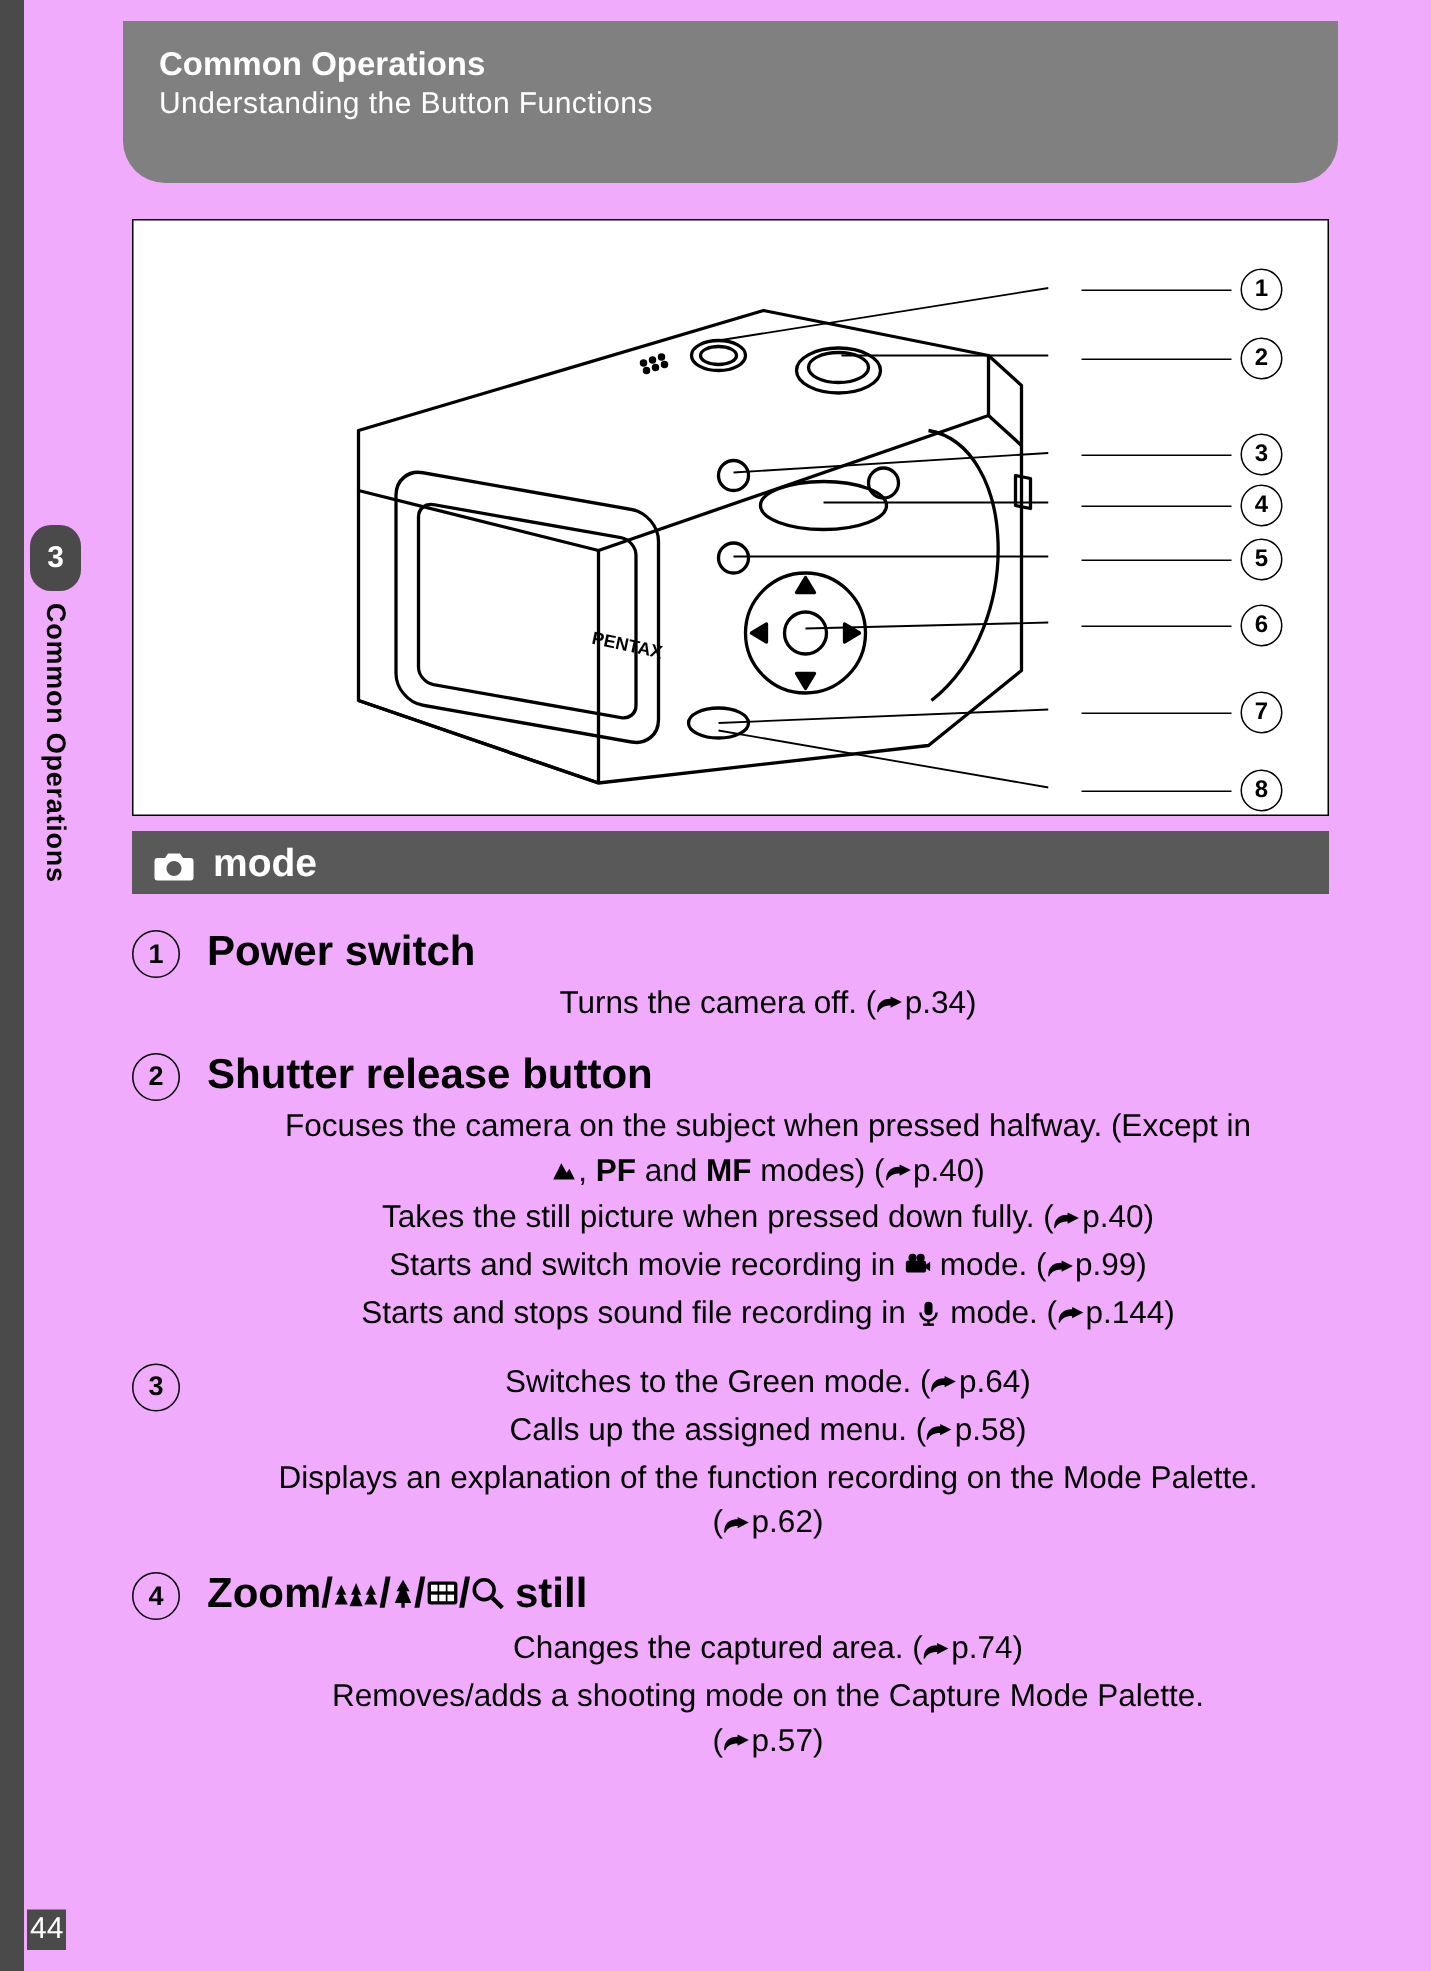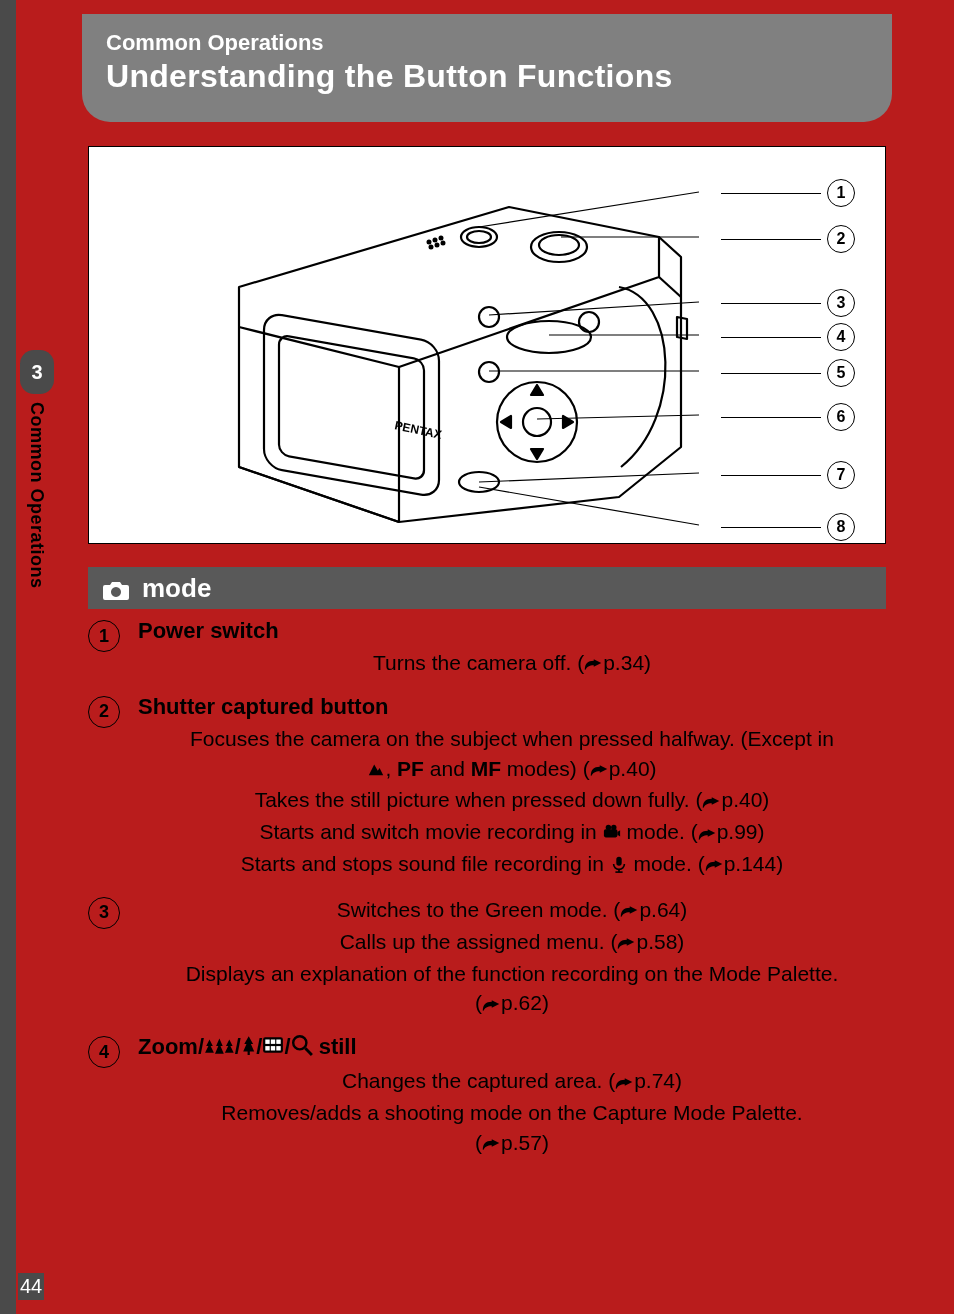--- a/index.html
+++ b/index.html
@@ -9,21 +9,21 @@
     height: 1314px;
     background: #fff;
     position: relative;
     color: #000;
   }
   .page-bg {
     position: absolute;
     top: 0; left: 0;
     width: 954px;
     height: 1314px;
-    background: #b91c1c;
+    background: #f0abfc;
   }
   .left-edge {
     position: absolute;
     left: 0; top: 0;
     width: 16px; height: 1314px;
     background: #4a4a4a;
   }
   .title-block {
     position: absolute;
     left: 82px;
@@ -34,22 +34,22 @@
     border-radius: 0 0 28px 28px;
     color: #fff;
     padding: 16px 24px 0 24px;
   }
   .title-block .section {
     font-size: 22px;
     font-weight: bold;
     margin-bottom: 2px;
   }
   .title-block .chapter {
-    font-size: 32px;
-    font-weight: bold;
+    font-size: 20px;
+    font-weight: normal;
     letter-spacing: 0.3px;
   }
   .diagram-box {
     position: absolute;
     left: 88px;
     top: 146px;
     width: 798px;
     height: 398px;
     border: 1px solid #000;
     background: #fff;
@@ -111,21 +111,21 @@
     writing-mode: vertical-rl;
     text-orientation: mixed;
     font-weight: bold;
     font-size: 18px;
     margin-left: 10px;
     letter-spacing: 0.5px;
   }
   .mode-bar {
     position: absolute;
     left: 88px;
-    top: 567px;
+    top: 554px;
     width: 798px;
     height: 42px;
     background: #595959;
     color: #fff;
     display: flex;
     align-items: center;
     padding-left: 14px;
     font-size: 26px;
     font-weight: bold;
     gap: 12px;
@@ -151,21 +151,21 @@
     border-radius: 50%;
     display: flex; align-items: center; justify-content: center;
     font-weight: bold;
     font-size: 18px;
     flex: 0 0 32px;
     margin-right: 18px;
     margin-top: 2px;
   }
   .item .body { flex: 1; }
   .item .heading {
-    font-size: 22px;
+    font-size: 28px;
     font-weight: bold;
     margin-bottom: 4px;
   }
   .item .desc {
     font-size: 21px;
     line-height: 1.42;
     text-align: center;
   }
   .ref-icon {
     display: inline-block;
@@ -315,21 +315,21 @@
         <div class="body">
           <div class="heading">Power switch</div>
           <div class="desc"><span class="">Turns the camera off. (</span><span class="ref-icon"><svg width="18" height="12.6" viewBox="0 0 24 16">
                 <path fill="#000" d="M1 14 C1 6 5 2 13 2 L13 0 L23 5 L13 10 L13 8 C7 8 4 10 2 14 Z"></path>
               </svg></span><span class="">p.34)</span></div>
         </div>
       </div>
       <div class="item">
         <div class="num">2</div>
         <div class="body">
-          <div class="heading">Shutter captured button</div>
+          <div class="heading">Shutter release button</div>
           <div class="desc"><span class="">Focuses the camera on the subject when pressed halfway. (Except in </span><br><span class="inline-icon"><svg width="18" height="18" viewBox="0 0 20 20">
                 <path fill="#000" d="M2 17 L8 5 L12 12 L14 9 L18 17 Z"></path>
               </svg></span><span class="">, </span><span class="bold">PF</span><span class=""> and </span><span class="bold">MF</span><span class=""> modes) (</span><span class="ref-icon"><svg width="18" height="12.6" viewBox="0 0 24 16">
                 <path fill="#000" d="M1 14 C1 6 5 2 13 2 L13 0 L23 5 L13 10 L13 8 C7 8 4 10 2 14 Z"></path>
               </svg></span><span class="">p.40)</span><br><span class="">Takes the still picture when pressed down fully. (</span><span class="ref-icon"><svg width="18" height="12.6" viewBox="0 0 24 16">
                 <path fill="#000" d="M1 14 C1 6 5 2 13 2 L13 0 L23 5 L13 10 L13 8 C7 8 4 10 2 14 Z"></path>
               </svg></span><span class="">p.40)</span><br><span class="">Starts and switch movie recording in </span><span class="inline-icon"><svg width="18" height="18" viewBox="0 0 20 20">
                 <path fill="#000" d="M3 7 h11 a2 2 0 0 1 2 2 v5 a2 2 0 0 1 -2 2 H3 a2 2 0 0 1 -2 -2 V9 a2 2 0 0 1 2 -2 z"></path>
                 <circle cx="6" cy="5" r="3" fill="#000"></circle>
                 <circle cx="12" cy="5" r="3" fill="#000"></circle>

